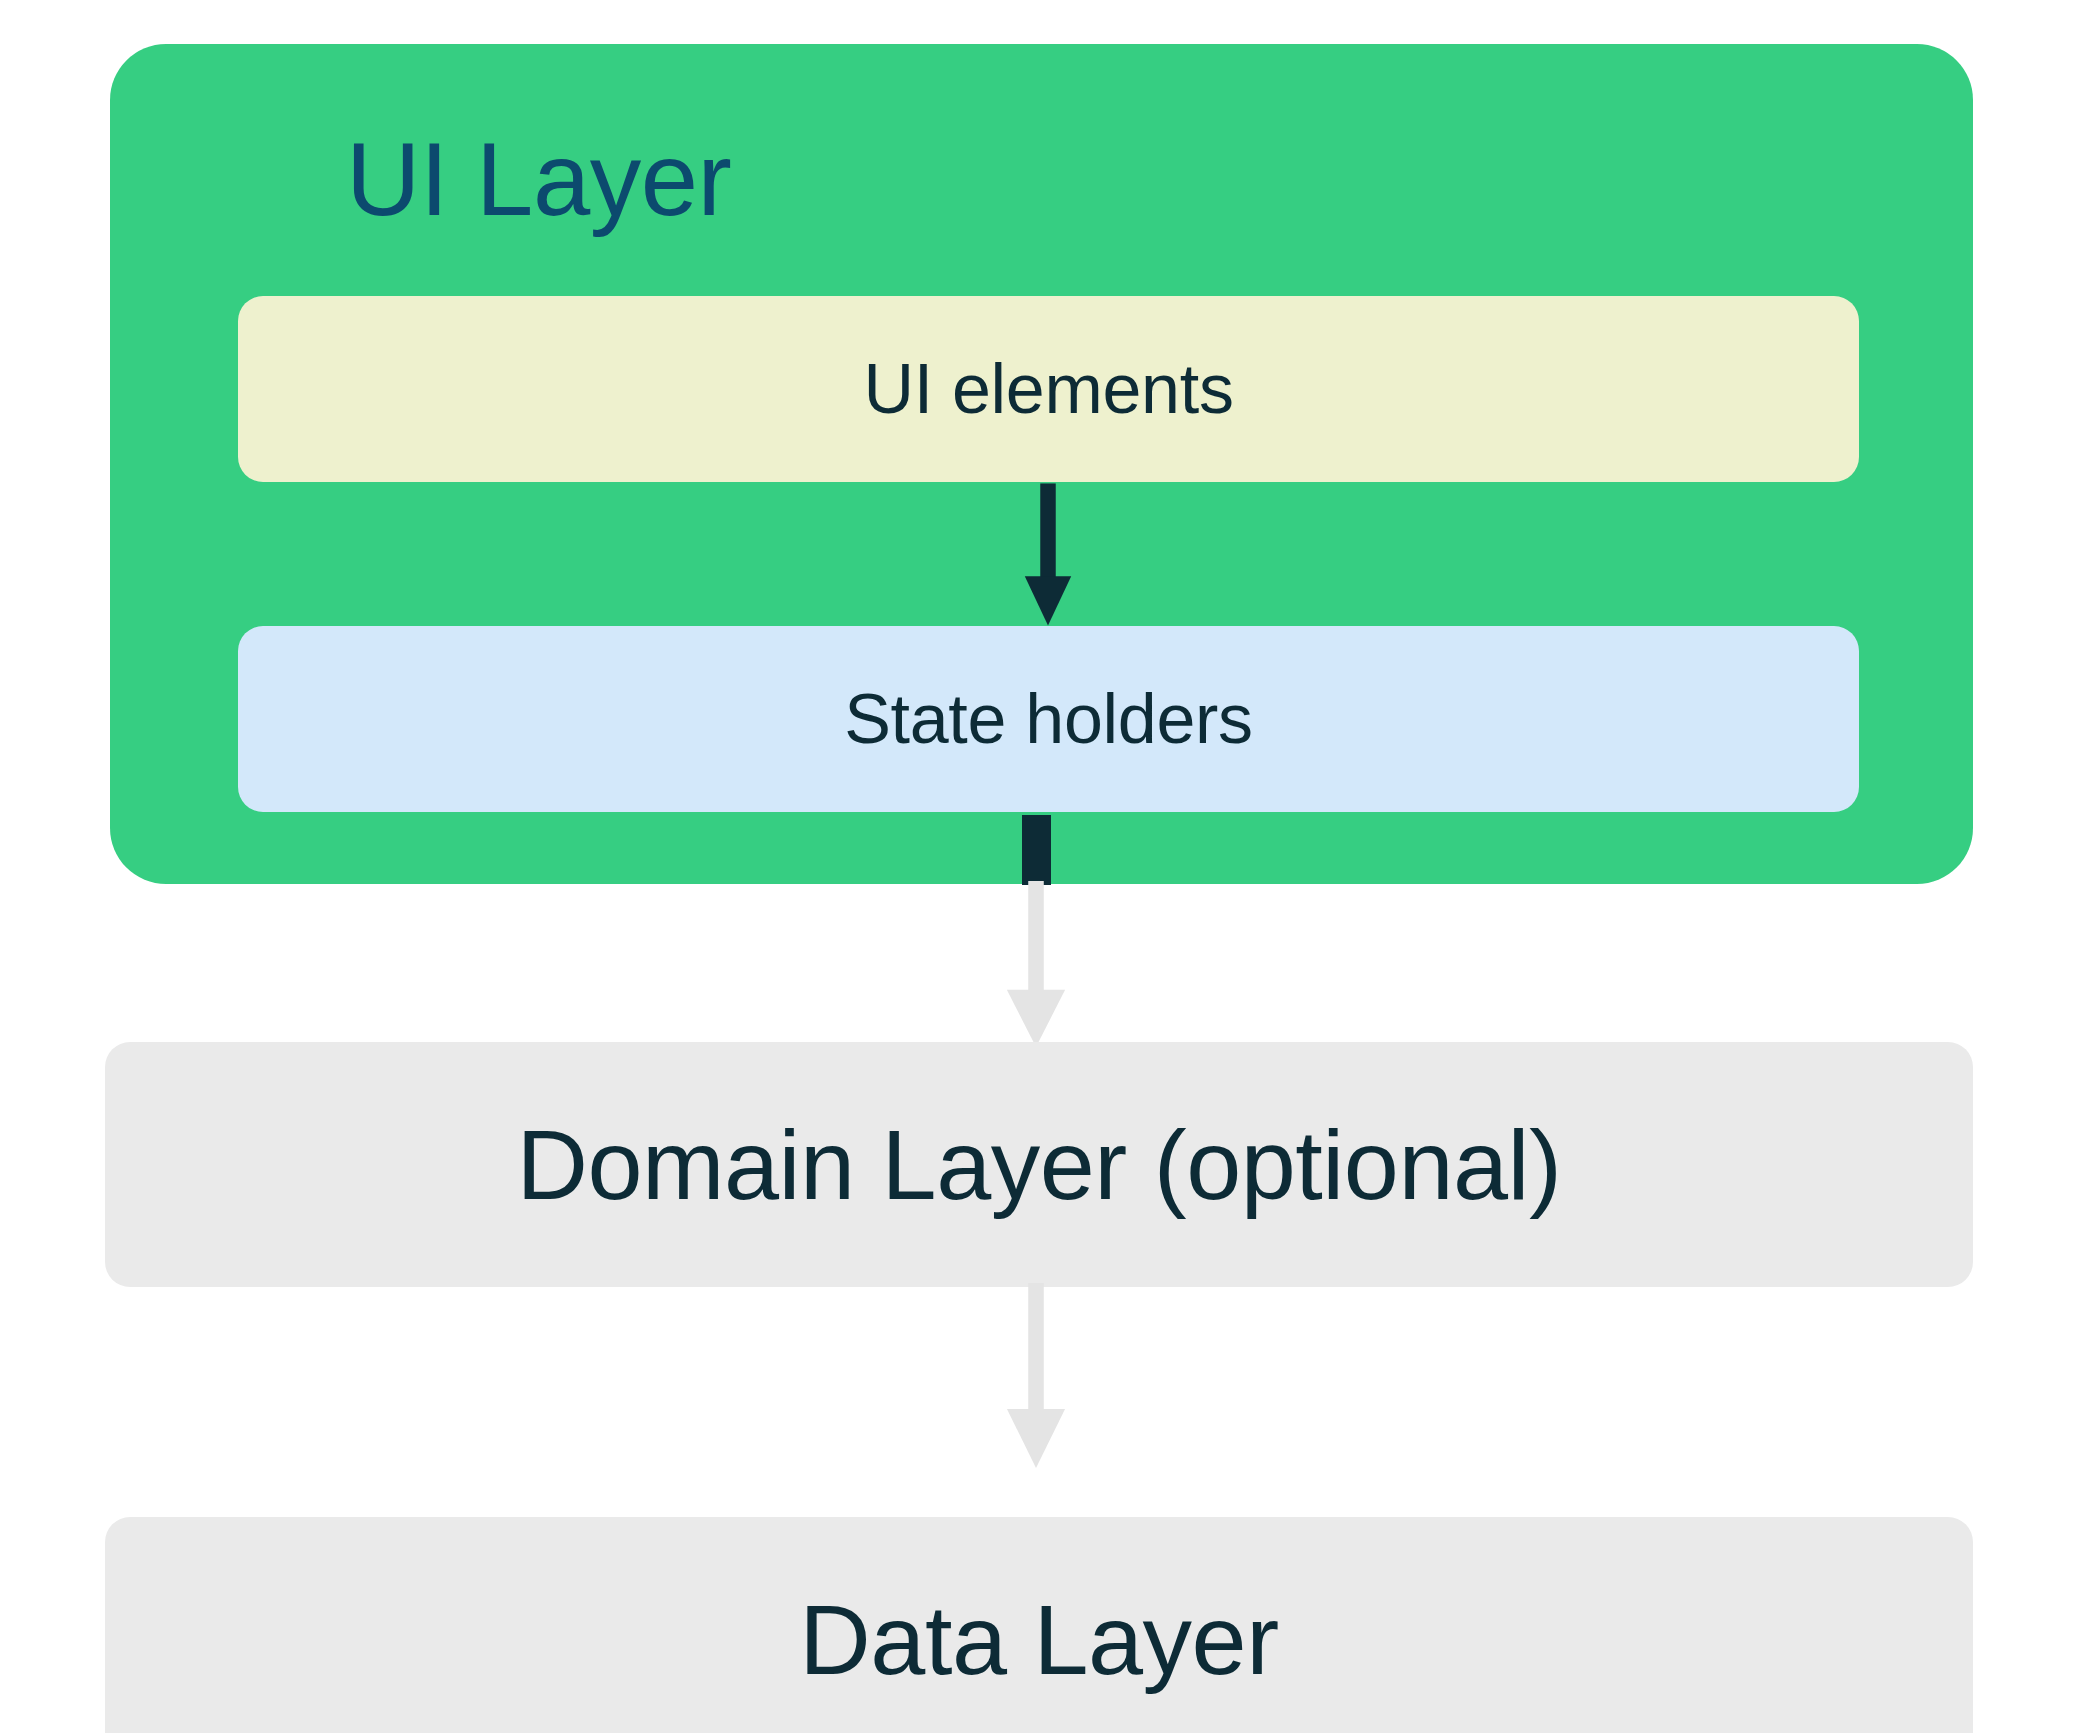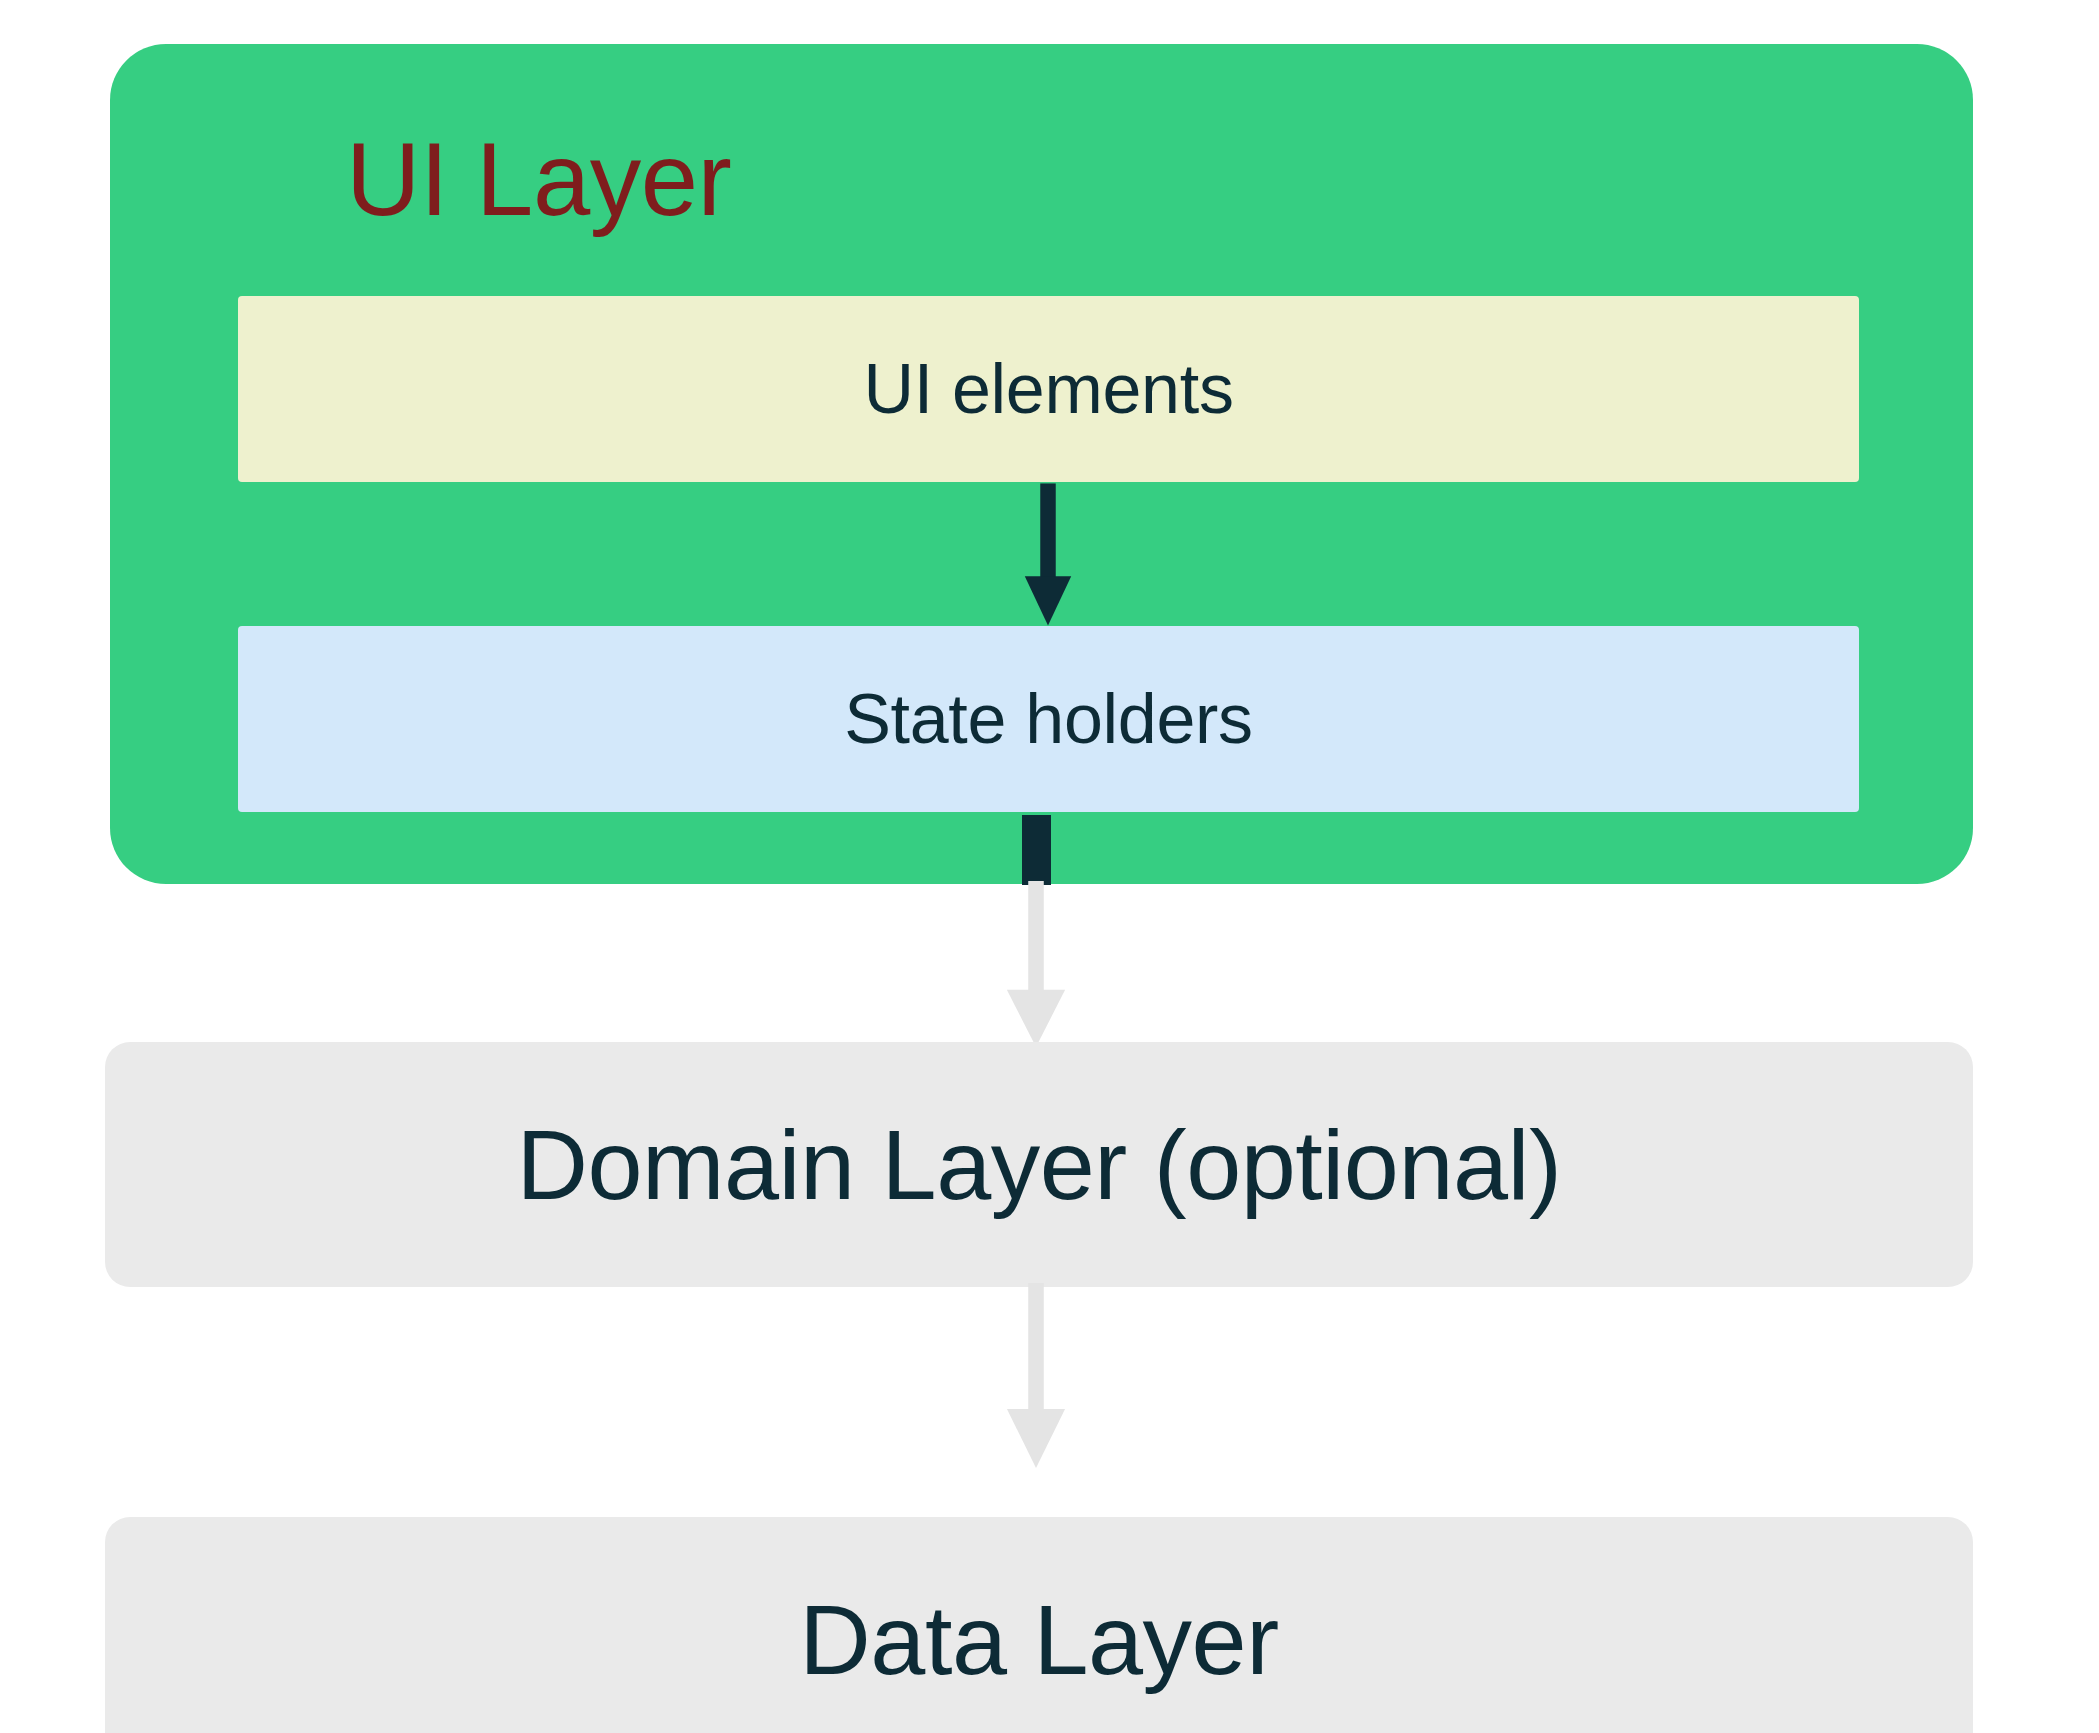--- a/index.html
+++ b/index.html
@@ -29,35 +29,35 @@
     background: #36ce82;
     border-radius: 56px;
     box-sizing: border-box;
   }
   .ui-layer-title {
     position: absolute;
     left: 236px;
     top: 78px;
     width: 1164px;
     height: 116px;
-    color: #7f1d1d;
+    color: #0c4a6e;
     font-size: 103px;
     line-height: 116px;
     font-weight: 400;
     letter-spacing: -0.5px;
     white-space: nowrap;
   }
 
   
   .sub-box {
     position: absolute;
     left: 128px;
     width: 1621px;
     height: 186px;
-    border-radius: 4px;
+    border-radius: 25px;
     display: flex;
     align-items: center;
     justify-content: center;
     box-sizing: border-box;
   }
   .sub-box-label {
     color: #0d2b36;
     font-size: 70px;
     line-height: 78px;
     font-weight: 400;

